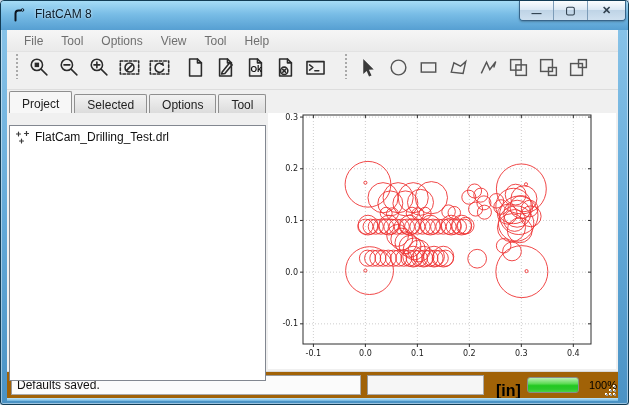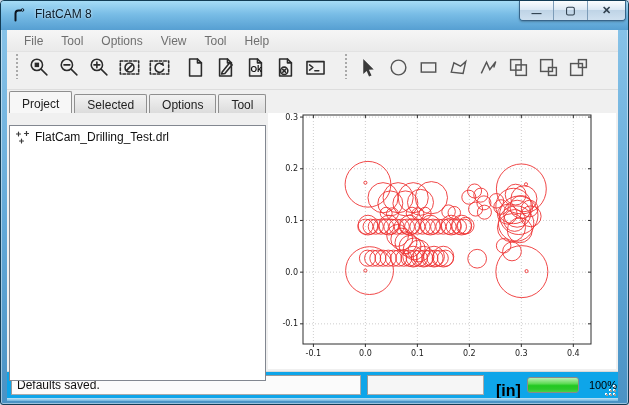--- a/index.html
+++ b/index.html
@@ -46,21 +46,21 @@
   
   .tree-panel{position:absolute;left:2px;top:95px;width:257px;height:256px;background:#fff;
     border:1px solid #828790;z-index:1;}
   .tree-item{display:flex;align-items:center;gap:6px;padding:4px 2px 2px 6px;}
   .tree-item svg{width:13px;height:13px;}
   .tree-label{font-size:12px;color:#111;}
   .plot-panel{position:absolute;left:261px;top:83px;width:348px;height:256px;background:#fff;}
   #plot-svg{display:block;}
   #plot-svg text{font-family:"DejaVu Sans",sans-serif;font-size:8px;fill:#1a1a1a;}
   
-  .statusbar{position:absolute;left:0;top:341px;width:100%;height:27px;background:#0ea5e9;
+  .statusbar{position:absolute;left:0;top:341px;width:100%;height:27px;background:#a16207;
     border-top:1px solid #d9d9d9;display:flex;align-items:center;}
   .status-box{height:20px;background:#fbfbfb;border:1px solid #ababab;
     border-top-color:#9a9a9a;border-left-color:#9a9a9a;display:flex;align-items:center;
     font-size:12px;color:#111;padding:0 5px;}
   .sb-msg{width:350px;margin-left:4px;}
   .sb-field{width:117px;margin-left:6px;background:#f6f6f6;}
   .sb-units{font-size:16px;color:#000;margin:12px 6px 0 12px;font-weight:bold;}
   .progress{width:52px;height:16px;border:1px solid #8a8a8a;border-radius:3px;background:#e6e6e6;
     overflow:hidden;position:relative;}
   .progress-fill{height:100%;width:100%;

